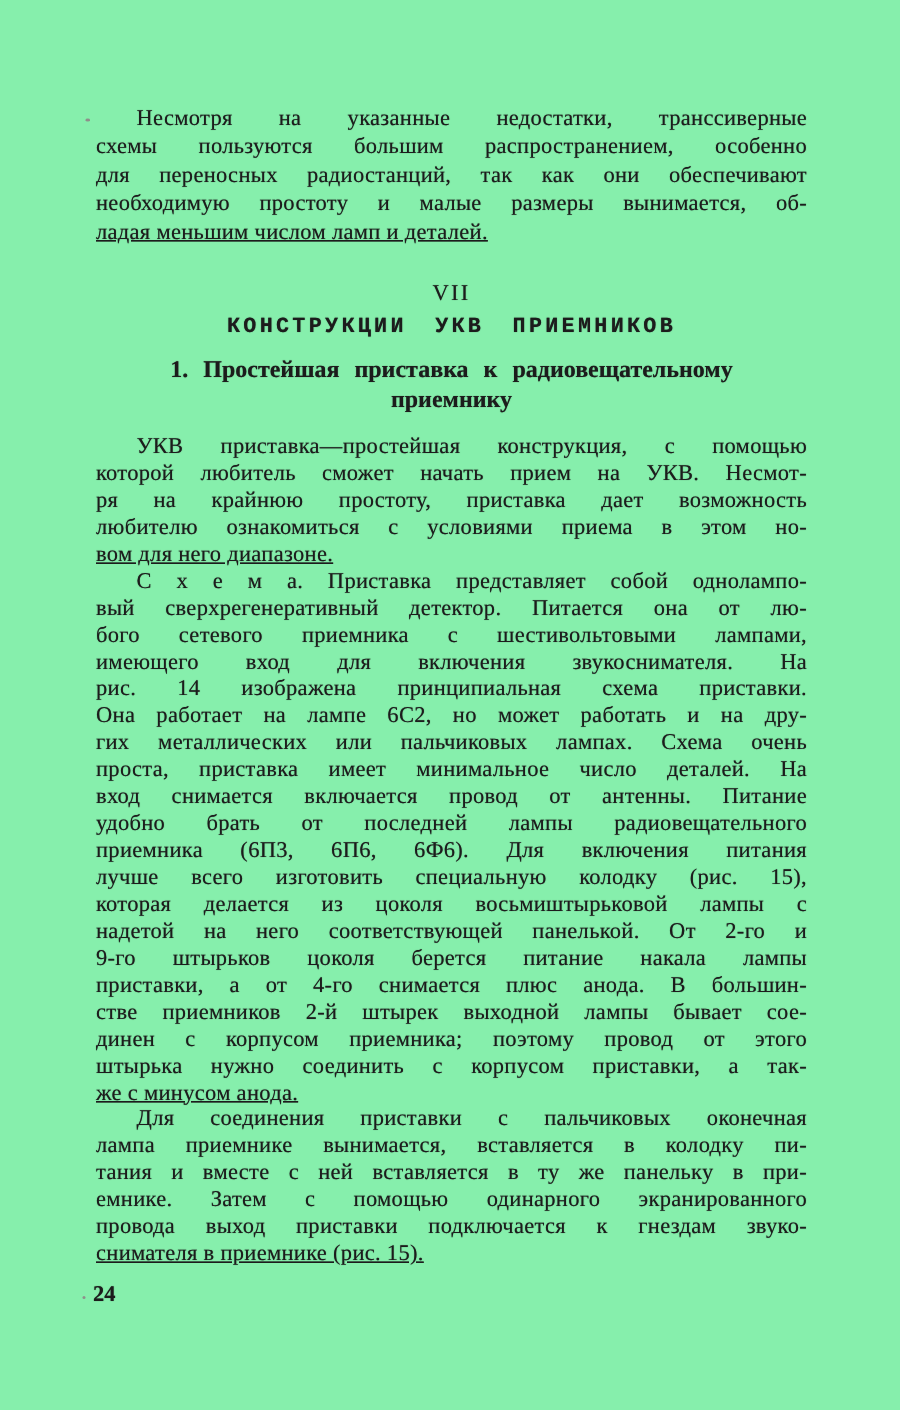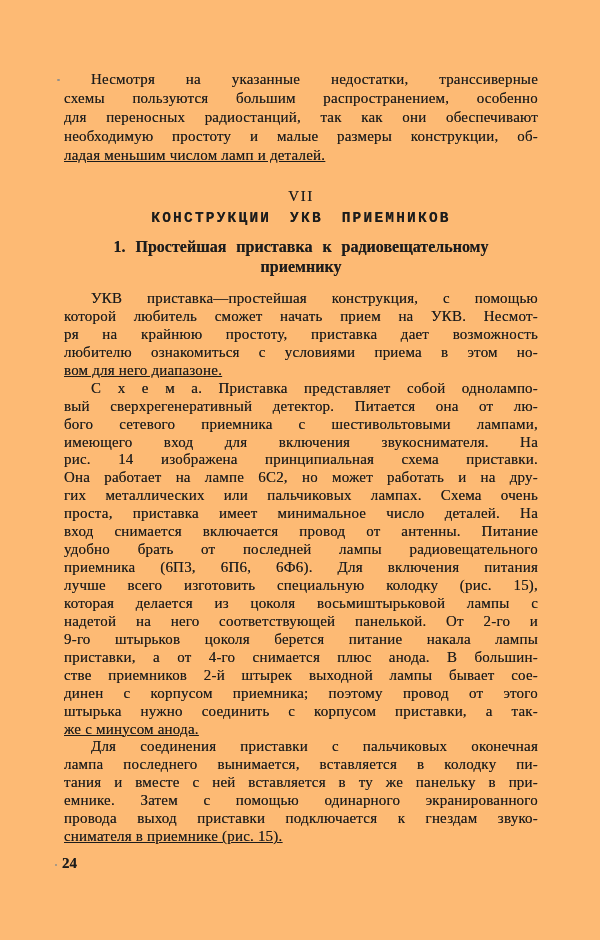--- a/index.html
+++ b/index.html
@@ -4,21 +4,21 @@
 <style>
   html, body { margin: 0; padding: 0; }
   body {
     width: 600px; height: 940px;
     background: #f2f2f0;
     font-family: "Liberation Serif", "DejaVu Serif", serif;
   }
   .page {
     position: relative;
     width: 600px; height: 940px;
-    background: #fdba74;
+    background: #86efac;
     overflow: hidden;
     color: #1c1c1c;
   }
   .textcol {
     position: absolute;
     left: 64px;
     width: 474px;
     font-size: 15px;
     letter-spacing: 0.2px;
     text-shadow: 0 0 0.6px rgba(25,25,25,0.65);
@@ -65,21 +65,21 @@
 
 <div class="page">
 
   <div class="speck s1"></div>
   <div class="speck s2"></div>
 
   <div class="textcol intro">
       <div class="line first">Несмотря на указанные недостатки, транссиверные</div>
       <div class="line">схемы пользуются большим распространением, особенно</div>
       <div class="line">для переносных радиостанций, так как они обеспечивают</div>
-      <div class="line">необходимую простоту и малые размеры конструкции, об-</div>
+      <div class="line">необходимую простоту и малые размеры вынимается, об-</div>
       <div class="line last">ладая меньшим числом ламп и деталей.</div>
     </div>
 
   <div class="chapter-number">VII</div>
 
   <div class="chapter-title">КОНСТРУКЦИИ УКВ ПРИЕМНИКОВ</div>
 
   <div class="section-heading">
     <div class="h1line">1. Простейшая приставка к радиовещательному</div>
     <div class="h2line">приемнику</div>
@@ -110,21 +110,21 @@
         <div class="line">надетой на него соответствующей панелькой. От 2-го и</div>
         <div class="line">9-го штырьков цоколя берется питание накала лампы</div>
         <div class="line">приставки, а от 4-го снимается плюс анода. В большин-</div>
         <div class="line">стве приемников 2-й штырек выходной лампы бывает сое-</div>
         <div class="line">динен с корпусом приемника; поэтому провод от этого</div>
         <div class="line">штырька нужно соединить с корпусом приставки, а так-</div>
         <div class="line last">же с минусом анода.</div>
       </div>
     <div>
         <div class="line first">Для соединения приставки с пальчиковых оконечная</div>
-        <div class="line">лампа последнего вынимается, вставляется в колодку пи-</div>
+        <div class="line">лампа приемнике вынимается, вставляется в колодку пи-</div>
         <div class="line">тания и вместе с ней вставляется в ту же панельку в при-</div>
         <div class="line">емнике. Затем с помощью одинарного экранированного</div>
         <div class="line">провода выход приставки подключается к гнездам звуко-</div>
         <div class="line last">снимателя в приемнике (рис. 15).</div>
       </div>
   </div>
 
   <div class="page-number">24</div>
 
 </div>

